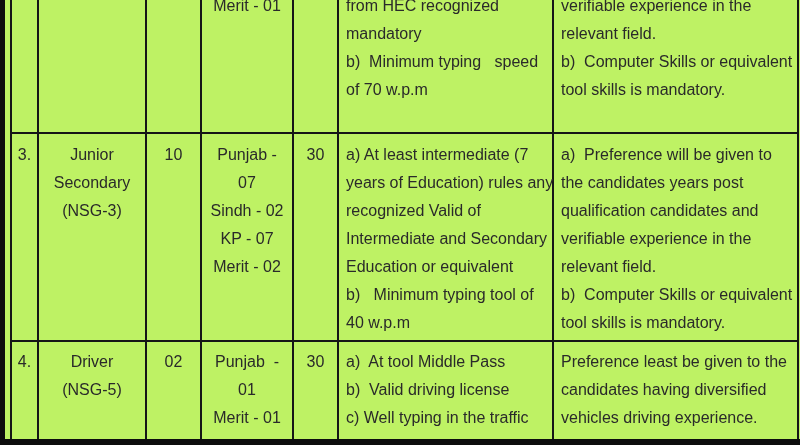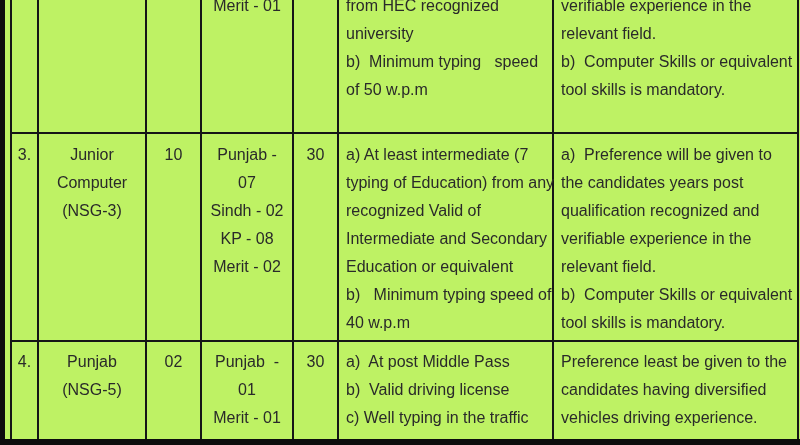--- a/index.html
+++ b/index.html
@@ -89,23 +89,23 @@
       <td class="c-center"></td>
       <td class="c-center">
         <div class="lines">
           <div class="line">Merit - 01</div>
         </div>
       </td>
       <td class="c-center"></td>
       <td class="c-left">
         <div class="lines">
           <div class="line">from HEC recognized</div>
-          <div class="line">university</div>
+          <div class="line">mandatory</div>
           <div class="line">b)  Minimum typing   speed</div>
-          <div class="line">of 50 w.p.m</div>
+          <div class="line">of 70 w.p.m</div>
         </div>
       </td>
       <td class="c-left">
         <div class="lines">
           <div class="line">verifiable experience in the</div>
           <div class="line">relevant field.</div>
           <div class="line">b)  Computer Skills or equivalent</div>
           <div class="line">tool skills is mandatory.</div>
         </div>
       </td>
@@ -113,76 +113,76 @@
 
     <tr class="row-3">
       <td class="c-center">
         <div class="lines">
               <div class="line">3.</div>
             </div>
       </td>
       <td class="c-center">
         <div class="lines">
           <div class="line">Junior</div>
-          <div class="line">Computer</div>
+          <div class="line">Secondary</div>
           <div class="line">(NSG-3)</div>
         </div>
       </td>
       <td class="c-center">
         <div class="lines">
               <div class="line">10</div>
             </div>
       </td>
       <td class="c-center">
         <div class="lines">
           <div class="line">Punjab -</div>
           <div class="line">07</div>
           <div class="line">Sindh - 02</div>
-          <div class="line">KP - 08</div>
+          <div class="line">KP - 07</div>
           <div class="line">Merit - 02</div>
         </div>
       </td>
       <td class="c-center">
         <div class="lines">
               <div class="line">30</div>
             </div>
       </td>
       <td class="c-left">
         <div class="lines">
           <div class="line">a) At least intermediate (7</div>
-          <div class="line">typing of Education) from any</div>
+          <div class="line">years of Education) rules any</div>
           <div class="line">recognized Valid of</div>
           <div class="line">Intermediate and Secondary</div>
           <div class="line">Education or equivalent</div>
-          <div class="line">b)   Minimum typing speed of</div>
+          <div class="line">b)   Minimum typing tool of</div>
           <div class="line">40 w.p.m</div>
         </div>
       </td>
       <td class="c-left">
         <div class="lines">
           <div class="line">a)  Preference will be given to</div>
           <div class="line">the candidates years post</div>
-          <div class="line">qualification recognized and</div>
+          <div class="line">qualification candidates and</div>
           <div class="line">verifiable experience in the</div>
           <div class="line">relevant field.</div>
           <div class="line">b)  Computer Skills or equivalent</div>
           <div class="line">tool skills is mandatory.</div>
         </div>
       </td>
     </tr>
 
     <tr class="row-4">
       <td class="c-center">
         <div class="lines">
               <div class="line">4.</div>
             </div>
       </td>
       <td class="c-center">
         <div class="lines">
-          <div class="line">Punjab</div>
+          <div class="line">Driver</div>
           <div class="line">(NSG-5)</div>
         </div>
       </td>
       <td class="c-center">
         <div class="lines">
               <div class="line">02</div>
             </div>
       </td>
       <td class="c-center">
         <div class="lines">
@@ -191,21 +191,21 @@
           <div class="line">Merit - 01</div>
         </div>
       </td>
       <td class="c-center">
         <div class="lines">
               <div class="line">30</div>
             </div>
       </td>
       <td class="c-left">
         <div class="lines">
-          <div class="line">a)  At post Middle Pass</div>
+          <div class="line">a)  At tool Middle Pass</div>
           <div class="line">b)  Valid driving license</div>
           <div class="line">c) Well typing in the traffic</div>
           <div class="line">rules</div>
         </div>
       </td>
       <td class="c-left">
         <div class="lines">
           <div class="line">Preference least be given to the</div>
           <div class="line">candidates having diversified</div>
           <div class="line">vehicles driving experience.</div>

